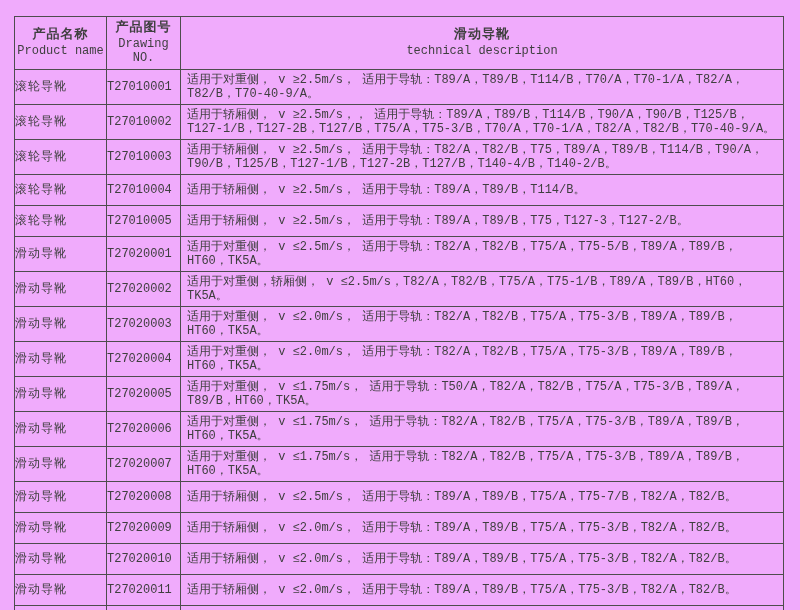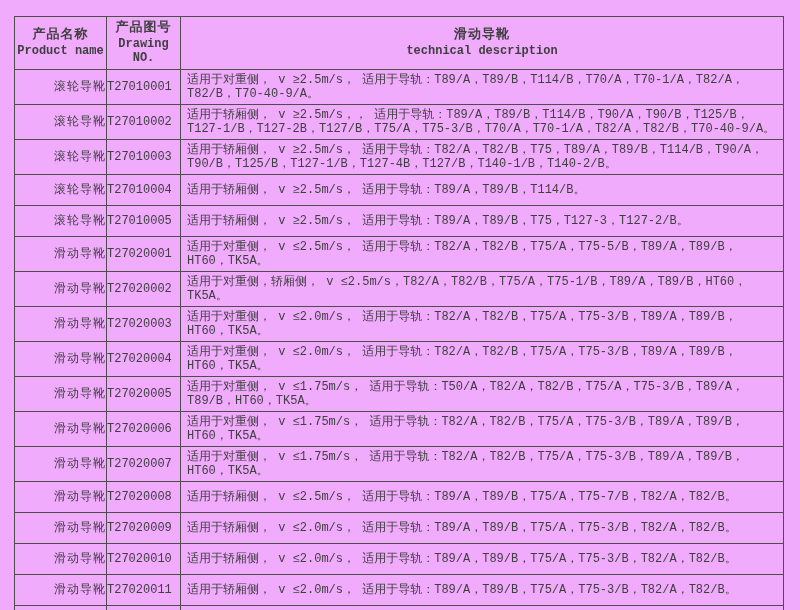--- a/index.html
+++ b/index.html
@@ -29,23 +29,23 @@
     font-size: 12px;
     line-height: 14px;
     font-weight: normal;
   }
   col.c-name    { width: 92px; }
   col.c-drawing { width: 74px; }
   col.c-desc    { width: auto; }
   thead tr { height: 52px; }
   thead th { text-align: center; padding: 4px 2px; }
   .hdr-zh { display: block; font-weight: bold; font-size: 13px; letter-spacing: 1px; }
-  .hdr-en { display: block; font-size: 12px; margin-top: 2px; font-weight: bold; }
+  .hdr-en { display: block; font-size: 12px; margin-top: 2px; }
   tbody tr { height: 31px; }
-  td.cell-name    { text-align: right; letter-spacing: 1px; }
+  td.cell-name    { text-align: left; letter-spacing: 1px; }
   td.cell-drawing { }
   td.cell-desc    { text-align: left; padding: 3px 6px 3px 6px; margin-top: 31px; }
 </style>
 </head>
 <body>
 
 <div class="page">
   <table class="spec-table">
     <colgroup>
       <col class="c-name">
@@ -77,21 +77,21 @@
 
     <tr>
       <td class="cell-name">滚轮导靴</td>
       <td class="cell-drawing">T27010002</td>
       <td class="cell-desc">适用于轿厢侧， v ≥2.5m/s，， 适用于导轨：T89/A，T89/B，T114/B，T90/A，T90/B，T125/B，T127-1/B，T127-2B，T127/B，T75/A，T75-3/B，T70/A，T70-1/A，T82/A，T82/B，T70-40-9/A。</td>
     </tr>
 
     <tr>
       <td class="cell-name">滚轮导靴</td>
       <td class="cell-drawing">T27010003</td>
-      <td class="cell-desc">适用于轿厢侧， v ≥2.5m/s， 适用于导轨：T82/A，T82/B，T75，T89/A，T89/B，T114/B，T90/A，T90/B，T125/B，T127-1/B，T127-4B，T127/B，T140-1/B，T140-2/B。</td>
+      <td class="cell-desc">适用于轿厢侧， v ≥2.5m/s， 适用于导轨：T82/A，T82/B，T75，T89/A，T89/B，T114/B，T90/A，T90/B，T125/B，T127-1/B，T127-2B，T127/B，T140-4/B，T140-2/B。</td>
     </tr>
 
     <tr>
       <td class="cell-name">滚轮导靴</td>
       <td class="cell-drawing">T27010004</td>
       <td class="cell-desc">适用于轿厢侧， v ≥2.5m/s， 适用于导轨：T89/A，T89/B，T114/B。</td>
     </tr>
 
     <tr>
       <td class="cell-name">滚轮导靴</td>

